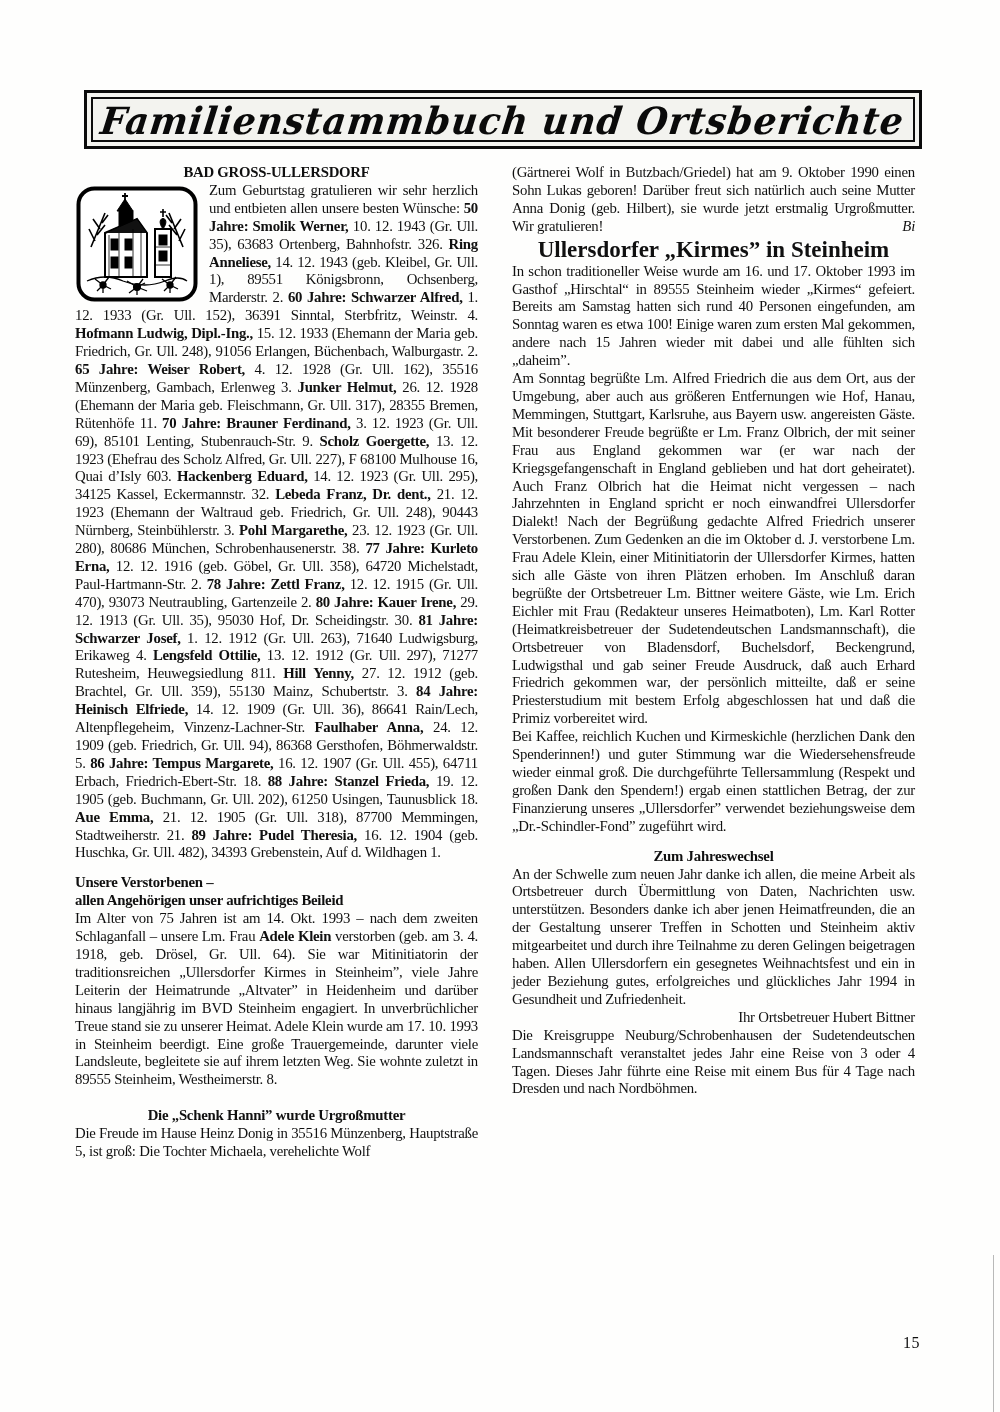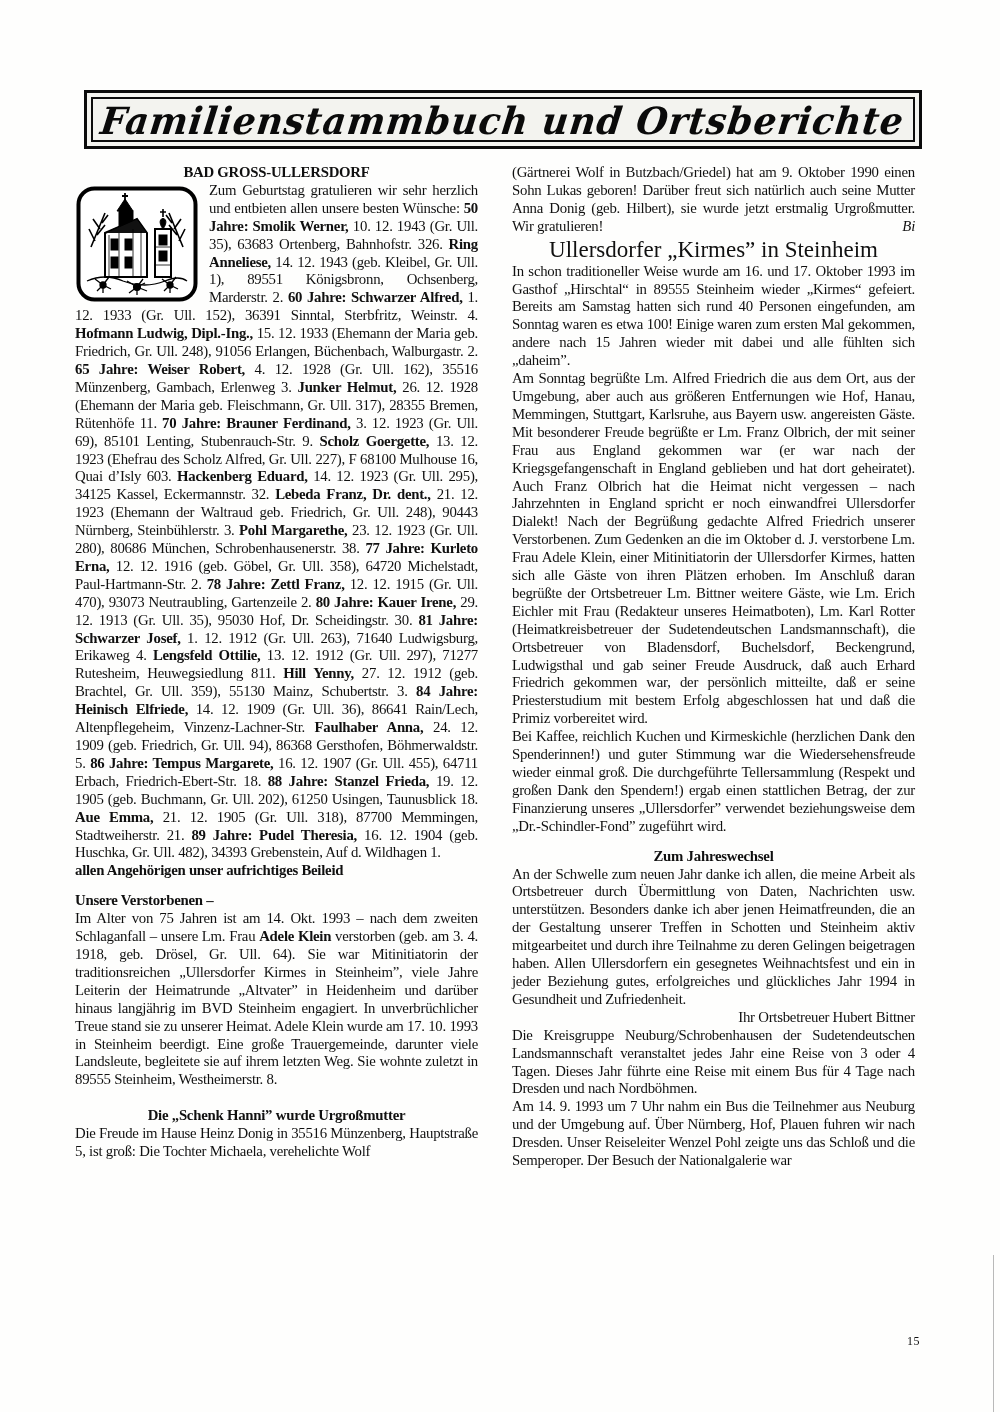--- a/index.html
+++ b/index.html
@@ -60,21 +60,21 @@
     font-weight: bold;
     margin: 0 0 2px 0;
   }
   .h-sub {
     text-align: left;
     font-weight: bold;
   }
   .big-heading {
     font-size: 23px;
     line-height: 27px;
-    font-weight: normal;
+    font-weight: bold;
     text-align: center;
     letter-spacing: 0;
     margin: 20px 0 13px 0;
   }
   .sp-top    { margin-top: 12px !important; }
   .sp-top-lg { margin-top: 18px !important; }
   .plain-line { text-align: left; }
   
   .church {
     float: left;
@@ -92,21 +92,21 @@
   .sig-line {
     text-align: right;
     font-style: normal;
   }
   .sig-line .it { }
   
   .pagenum {
     position: absolute;
     right: 80px;
     top: 1334px;
-    font-size: 12px;
+    font-size: 16px;
     letter-spacing: 0.5px;
   }
   
   .scan-edge {
     position: absolute;
     right: 6px; top: 1255px;
     width: 1px; height: 157px;
     background: #b9b9b9;
   }
 </style>
@@ -167,22 +167,22 @@
               <path d="M62 102 L52 96 M62 102 L54 108 M62 102 L68 94 M62 102 L72 106 M62 102 L62 110 M62 102 L70 98"></path>
             </g>
             <g>
               <circle cx="95" cy="100" r="3" fill="#000"></circle>
               <path d="M95 100 L87 94 M95 100 L89 106 M95 100 L101 92 M95 100 L103 104 M95 100 L95 108"></path>
             </g>
           </g>
         </svg><span><span>Zum Geburtstag gratulieren wir sehr herzlich und entbieten allen unsere besten Wünsche: </span><span style="font-weight: bold;">50 Jahre: Smolik Werner, </span><span>10. 12. 1943 (Gr. Ull. 35), 63683 Ortenberg, Bahnhofstr. 326. </span><span style="font-weight: bold;">Ring Anneliese, </span><span>14. 12. 1943 (geb. Kleibel, Gr. Ull. 1), 89551 Königsbronn, Ochsenberg, Marderstr. 2. </span><span style="font-weight: bold;">60 Jahre: Schwarzer Alfred, </span><span>1. 12. 1933 (Gr. Ull. 152), 36391 Sinntal, Sterbfritz, Weinstr. 4. </span><span style="font-weight: bold;">Hofmann Ludwig, Dipl.-Ing., </span><span>15. 12. 1933 (Ehemann der Maria geb. Friedrich, Gr. Ull. 248), 91056 Erlangen, Büchenbach, Walburgastr. 2. </span><span style="font-weight: bold;">65 Jahre: Weiser Robert, </span><span>4. 12. 1928 (Gr. Ull. 162), 35516 Münzenberg, Gambach, Erlenweg 3. </span><span style="font-weight: bold;">Junker Helmut, </span><span>26. 12. 1928 (Ehemann der Maria geb. Fleischmann, Gr. Ull. 317), 28355 Bremen, Rütenhöfe 11. </span><span style="font-weight: bold;">70 Jahre: Brauner Ferdinand, </span><span>3. 12. 1923 (Gr. Ull. 69), 85101 Lenting, Stubenrauch-Str. 9. </span><span style="font-weight: bold;">Scholz Goergette, </span><span>13. 12. 1923 (Ehefrau des Scholz Alfred, Gr. Ull. 227), F 68100 Mulhouse 16, Quai d’Isly 603. </span><span style="font-weight: bold;">Hackenberg Eduard, </span><span>14. 12. 1923 (Gr. Ull. 295), 34125 Kassel, Eckermannstr. 32. </span><span style="font-weight: bold;">Lebeda Franz, Dr. dent., </span><span>21. 12. 1923 (Ehemann der Waltraud geb. Friedrich, Gr. Ull. 248), 90443 Nürnberg, Steinbühlerstr. 3. </span><span style="font-weight: bold;">Pohl Margarethe, </span><span>23. 12. 1923 (Gr. Ull. 280), 80686 München, Schrobenhausenerstr. 38. </span><span style="font-weight: bold;">77 Jahre: Kurleto Erna, </span><span>12. 12. 1916 (geb. Göbel, Gr. Ull. 358), 64720 Michelstadt, Paul-Hartmann-Str. 2. </span><span style="font-weight: bold;">78 Jahre: Zettl Franz, </span><span>12. 12. 1915 (Gr. Ull. 470), 93073 Neutraubling, Gartenzeile 2. </span><span style="font-weight: bold;">80 Jahre: Kauer Irene, </span><span>29. 12. 1913 (Gr. Ull. 35), 95030 Hof, Dr. Scheidingstr. 30. </span><span style="font-weight: bold;">81 Jahre: Schwarzer Josef, </span><span>1. 12. 1912 (Gr. Ull. 263), 71640 Ludwigsburg, Erikaweg 4. </span><span style="font-weight: bold;">Lengsfeld Ottilie, </span><span>13. 12. 1912 (Gr. Ull. 297), 71277 Rutesheim, Heuwegsiedlung 811. </span><span style="font-weight: bold;">Hill Yenny, </span><span>27. 12. 1912 (geb. Brachtel, Gr. Ull. 359), 55130 Mainz, Schubertstr. 3. </span><span style="font-weight: bold;">84 Jahre: Heinisch Elfriede, </span><span>14. 12. 1909 (Gr. Ull. 36), 86641 Rain/Lech, Altenpflegeheim, Vinzenz-Lachner-Str. </span><span style="font-weight: bold;">Faulhaber Anna, </span><span>24. 12. 1909 (geb. Friedrich, Gr. Ull. 94), 86368 Gersthofen, Böhmerwaldstr. 5. </span><span style="font-weight: bold;">86 Jahre: Tempus Margarete, </span><span>16. 12. 1907 (Gr. Ull. 455), 64711 Erbach, Friedrich-Ebert-Str. 18. </span><span style="font-weight: bold;">88 Jahre: Stanzel Frieda, </span><span>19. 12. 1905 (geb. Buchmann, Gr. Ull. 202), 61250 Usingen, Taunusblick 18. </span><span style="font-weight: bold;">Aue Emma, </span><span>21. 12. 1905 (Gr. Ull. 318), 87700 Memmingen, Stadtweiherstr. 21. </span><span style="font-weight: bold;">89 Jahre: Pudel Theresia, </span><span>16. 12. 1904 (geb. Huschka, Gr. Ull. 482), 34393 Grebenstein, Auf d. Wildhagen 1.</span></span>
       </p>
 
+      <p class="h-sub sp-top">Unsere Verstorbenen –</p>
       <p class="h-sub">allen Angehörigen unser aufrichtiges Beileid</p>
-      <p class="h-sub sp-top">Unsere Verstorbenen –</p>
       <p><span>Im Alter von 75 Jahren ist am 14. Okt. 1993 – nach dem zweiten Schlaganfall – unsere Lm. Frau </span><span style="font-weight: bold;">Adele Klein</span><span> verstorben (geb. am 3. 4. 1918, geb. Drösel, Gr. Ull. 64). Sie war Mitinitiatorin der traditionsreichen „Ullersdorfer Kirmes in Steinheim”, viele Jahre Leiterin der Heimatrunde „Altvater” in Heidenheim und darüber hinaus langjährig im BVD Steinheim engagiert. In unverbrüchlicher Treue stand sie zu unserer Heimat. Adele Klein wurde am 17. 10. 1993 in Steinheim beerdigt. Eine große Trauergemeinde, darunter viele Landsleute, begleitete sie auf ihrem letzten Weg. Sie wohnte zuletzt in 89555 Steinheim, Westheimerstr. 8.</span></p>
 
       <p class="h-col-center sp-top-lg">Die „Schenk Hanni” wurde Urgroßmutter</p>
       <p>Die Freude im Hause Heinz Donig in 35516 Münzenberg, Hauptstraße 5, ist groß: Die Tochter Michaela, verehelichte Wolf</p>
 
     </div>
 
     <div class="col">
 
       <p class="p-withsig">
@@ -195,21 +195,20 @@
       <p>Am Sonntag begrüßte Lm. Alfred Friedrich die aus dem Ort, aus der Umgebung, aber auch aus größeren Entfernungen wie Hof, Hanau, Memmingen, Stuttgart, Karlsruhe, aus Bayern usw. angereisten Gäste. Mit besonderer Freude begrüßte er Lm. Franz Olbrich, der mit seiner Frau aus England gekommen war (er war nach der Kriegsgefangenschaft in England geblieben und hat dort geheiratet). Auch Franz Olbrich hat die Heimat nicht vergessen – nach Jahrzehnten in England spricht er noch einwandfrei Ullersdorfer Dialekt! Nach der Begrüßung gedachte Alfred Friedrich unserer Verstorbenen. Zum Gedenken an die im Oktober d. J. verstorbene Lm. Frau Adele Klein, einer Mitinitiatorin der Ullersdorfer Kirmes, hatten sich alle Gäste von ihren Plätzen erhoben. Im Anschluß daran begrüßte der Ortsbetreuer Lm. Bittner weitere Gäste, wie Lm. Erich Eichler mit Frau (Redakteur unseres Heimatboten), Lm. Karl Rotter (Heimatkreisbetreuer der Sudetendeutschen Landsmannschaft), die Ortsbetreuer von Bladensdorf, Buchelsdorf, Beckengrund, Ludwigsthal und gab seiner Freude Ausdruck, daß auch Erhard Friedrich gekommen war, der persönlich mitteilte, daß er seine Priesterstudium mit bestem Erfolg abgeschlossen hat und daß die Primiz vorbereitet wird.</p>
       <p>Bei Kaffee, reichlich Kuchen und Kirmeskichle (herzlichen Dank den Spenderinnen!) und guter Stimmung war die Wiedersehensfreude wieder einmal groß. Die durchgeführte Tellersammlung (Respekt und großen Dank den Spendern!) ergab einen stattlichen Betrag, der zur Finanzierung unseres „Ullersdorfer” verwendet beziehungsweise dem „Dr.-Schindler-Fond” zugeführt wird.</p>
 
       <p class="h-col-center sp-top">Zum Jahreswechsel</p>
       <p>An der Schwelle zum neuen Jahr danke ich allen, die meine Arbeit als Ortsbetreuer durch Übermittlung von Daten, Nachrichten usw. unterstützen. Besonders danke ich aber jenen Heimatfreunden, die an der Gestaltung unserer Treffen in Schotten und Steinheim aktiv mitgearbeitet und durch ihre Teilnahme zu deren Gelingen beigetragen haben. Allen Ullersdorfern ein gesegnetes Weihnachtsfest und ein in jeder Beziehung gutes, erfolgreiches und glückliches Jahr 1994 in Gesundheit und Zufriedenheit.</p>
       <p class="sig-line">
         <span>Ihr Ortsbetreuer </span><span class="it">Hubert Bittner</span>
       </p>
 
       <p>Die Kreisgruppe Neuburg/Schrobenhausen der Sudetendeutschen Landsmannschaft veranstaltet jedes Jahr eine Reise von 3 oder 4 Tagen. Dieses Jahr führte eine Reise mit einem Bus für 4 Tage nach Dresden und nach Nordböhmen.</p>
-      <p>Am 14. 9. 1993 um 7 Uhr nahm ein Bus die Teilnehmer aus Neuburg und der Umgebung auf. Über Nürnberg, Hof, Plauen fuhren wir nach Dresden. Unser Reiseleiter Wenzel Pohl zeigte uns das Schloß und die Semperoper. Der Besuch der Nationalgalerie  war</p>
 
     </div>
   </div>
 
   <div class="pagenum">15</div>
   <div class="scan-edge"></div>
 
 </div>
 
 </body></html>

